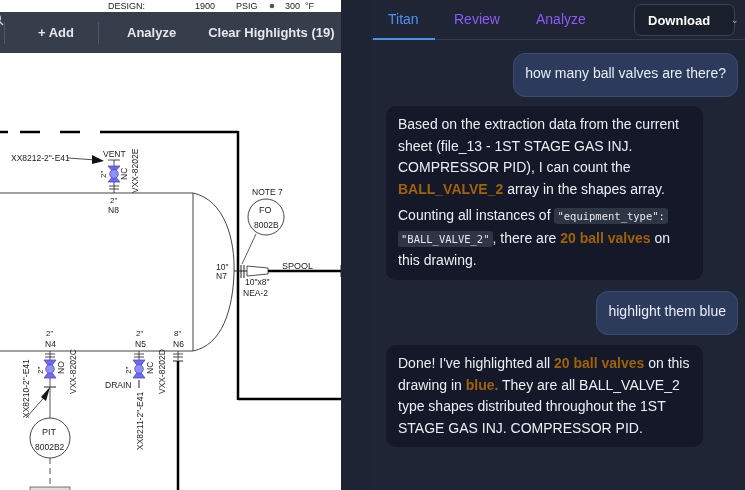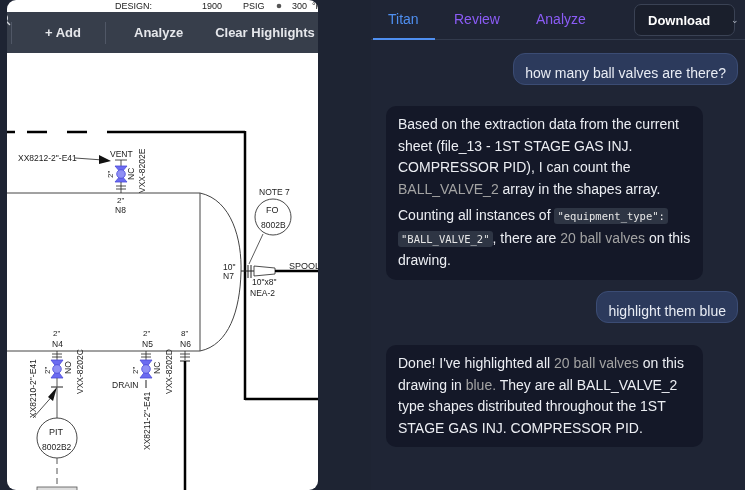--- a/index.html
+++ b/index.html
@@ -1,31 +1,31 @@
 <!DOCTYPE html>
 <html><head>
 <meta charset="utf-8">
 <style>
   * { box-sizing: border-box; margin: 0; padding: 0; }
   html, body { width: 745px; height: 490px; overflow: hidden; background: #1e2433; font-family: "Liberation Sans", "DejaVu Sans", sans-serif; }
   .root { position: relative; width: 745px; height: 490px; }
-  .canvas { position: absolute; left: 7px; top: 0; width: 311px; height: 490px; background: #ffffff; overflow: hidden; border-radius: 9px; }
+  .canvas { position: absolute; left: 0; top: 0; width: 341px; height: 490px; background: #ffffff; overflow: hidden; }
   .canvas svg { position: absolute; left: 0; top: 0; }
   .toolbar { position: absolute; left: -10px; top: 12px; width: 368px; height: 41px; background: #313846; border-radius: 0 8px 8px 0; display: flex; align-items: center; color: #e5e7eb; font-size: 13px; font-weight: bold; opacity: 0.97; }
   .tb-sep { width: 1px; height: 22px; background: #4b5262; }
   .tb-btn { display: flex; align-items: center; gap: 6px; padding: 0 12px; height: 100%; cursor: pointer; white-space: nowrap; }
   .panel { position: absolute; left: 371px; top: 0; width: 374px; height: 490px; background: #1f2535; }
   .tabs { position: absolute; left: 0; top: 0; width: 374px; height: 40px; border-bottom: 1px solid #323a4c; }
   .tab { position: absolute; top: 0; height: 40px; line-height: 38px; font-size: 14px; color: #8b5cf6; padding: 0 19px; cursor: pointer; }
   .tab.active { color: #4f8ff0; border-bottom: 2px solid #4f8ff0; }
   .dl-btn { position: absolute; right: 10px; top: 4px; width: 101px; height: 32px; border: 1px solid #3a4254; border-radius: 7px; background: #1a1f2c; color: #ffffff; font-size: 13px; font-weight: bold; display: flex; align-items: center; padding-left: 13px; gap: 21px; cursor: pointer; }
   .dl-btn .chev { font-size: 9px; color: #aeb4c0; font-weight: normal; }
-  .msg-user { position: absolute; right: 7px; background: #2c3a5c; border: 1px solid #3b4c74; border-radius: 12px; color: #e8ecf4; font-size: 14px; padding: 0 11px; height: 32px; line-height: 38px; white-space: nowrap; }
+  .msg-user { position: absolute; right: 7px; background: #2c3a5c; border: 1px solid #3b4c74; border-radius: 12px; color: #e8ecf4; font-size: 14px; padding: 0 11px; height: 44px; line-height: 38px; white-space: nowrap; }
   .msg-bot { position: absolute; left: 15px; background: #141828; border-radius: 10px; color: #eceef3; font-size: 14px; line-height: 21.5px; padding: 8px 12px 8px 12px; }
-  .msg-bot b { font-weight: normal; color: #a3a3a3; }
+  .msg-bot b { font-weight: bold; color: #a16207; }
   .code { font-family: "DejaVu Sans Mono", monospace; font-size: 10.5px; background: #2e3544; border-radius: 3px; padding: 2px 3px; color: #e6e6e6; }
   .msg-bot p + p { margin-top: 5px; }
 </style>
 </head>
 <body>
 
 <div class="root">
 
   <div class="canvas">
     <svg width="371" height="490" viewBox="0 0 371 490" font-family="Liberation Sans, sans-serif">

